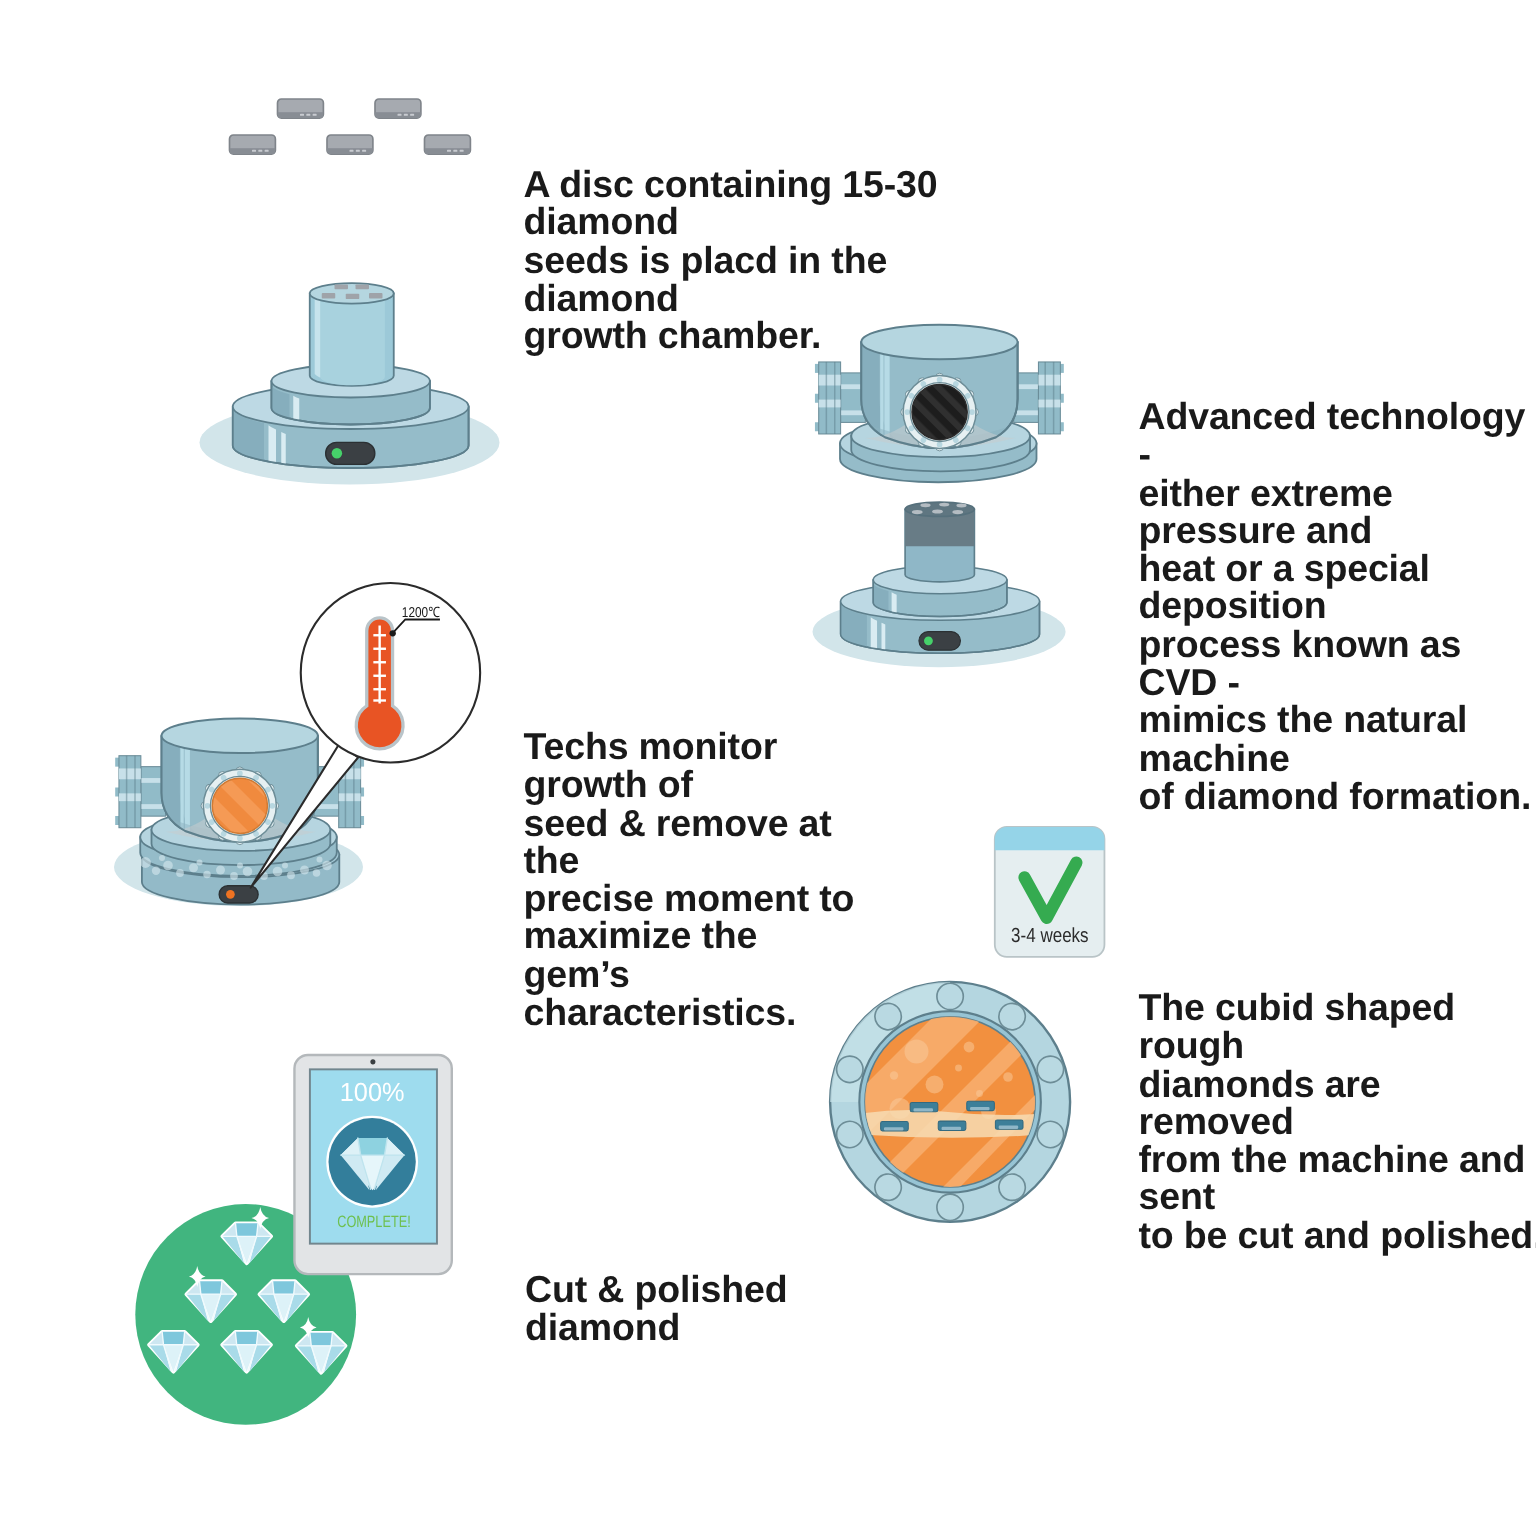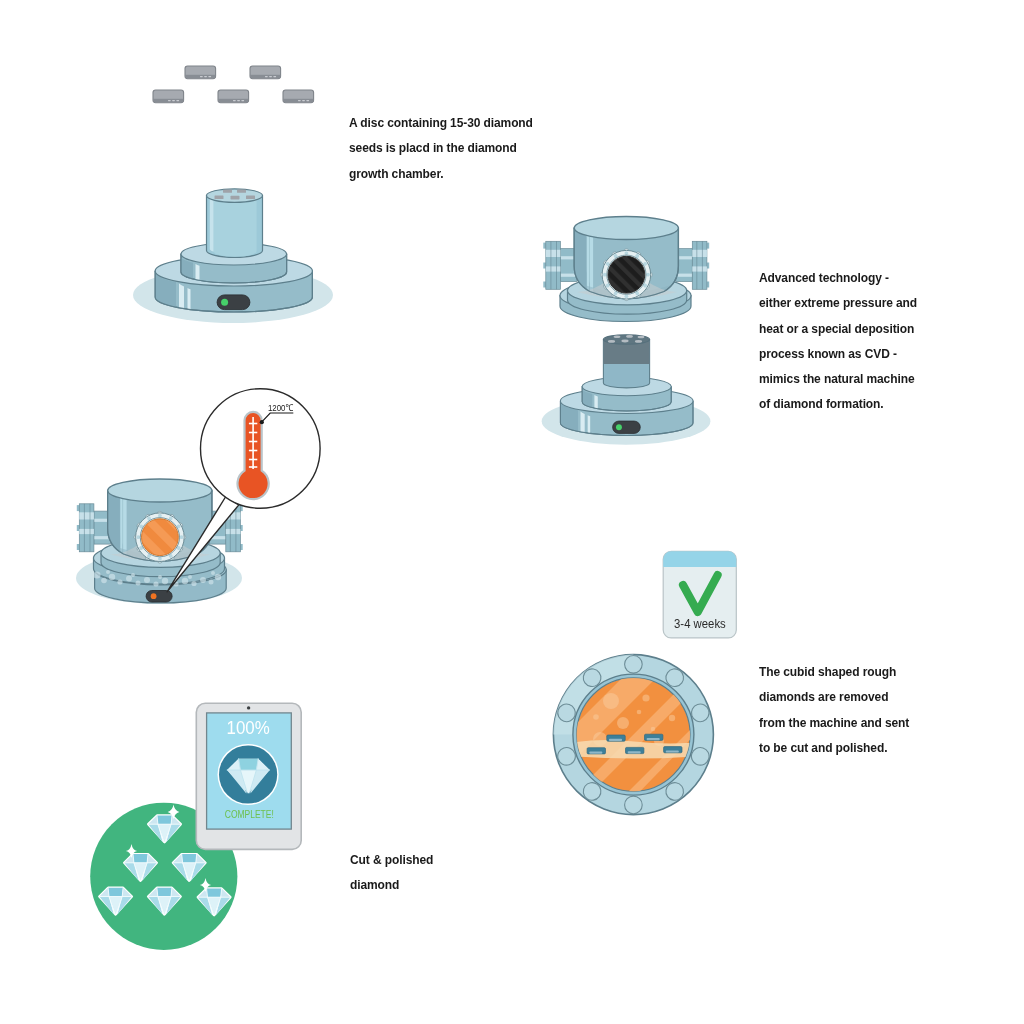--- a/index.html
+++ b/index.html
@@ -1,19 +1,19 @@
 <!DOCTYPE html>
 <html><head>
 <meta charset="utf-8">
 <style>
   html,body{margin:0;padding:0;background:#ffffff;}
   body{width:1024px;height:1024px;position:relative;overflow:hidden;
        font-family:"Liberation Sans",sans-serif;}
   .stage{position:absolute;left:0;top:0;width:1024px;height:1024px;}
-  .txt{position:absolute;color:#1a1a1a;font-weight:700;font-size:12px;
+  .txt{position:absolute;color:#1a1a1a;font-weight:700;font-size:25px;
        line-height:25.3px;white-space:pre-line;letter-spacing:-0.1px;}
   svg.scene{position:absolute;left:0;top:0;width:1024px;height:1024px;overflow:visible;}
 </style>
 </head>
 <body>
 
 <div class="stage">
 
 <svg class="scene" viewBox="0 0 1024 1024">
   <defs>
@@ -488,19 +488,24 @@
 
   <div class="txt" style="left:349px;top:111px;width:310px;">A disc containing 15-30 diamond
 seeds is placd in the diamond
 growth chamber.</div>
   <div class="txt" style="left:759px;top:266px;width:265px;">Advanced technology -
 either extreme pressure and
 heat or a special deposition
 process known as CVD -
 mimics the natural machine
 of diamond formation.</div>
+  <div class="txt" style="left:349px;top:486px;width:230px;">Techs monitor growth of
+seed &amp; remove at the
+precise moment to
+maximize the gem’s
+characteristics.</div>
   <div class="txt" style="left:759px;top:660px;width:270px;">The cubid shaped rough
 diamonds are removed
 from the machine and sent
 to be cut and polished.</div>
   <div class="txt" style="left:350px;top:848px;width:200px;">Cut &amp; polished
 diamond</div>
 </div>
 
 </body></html>

